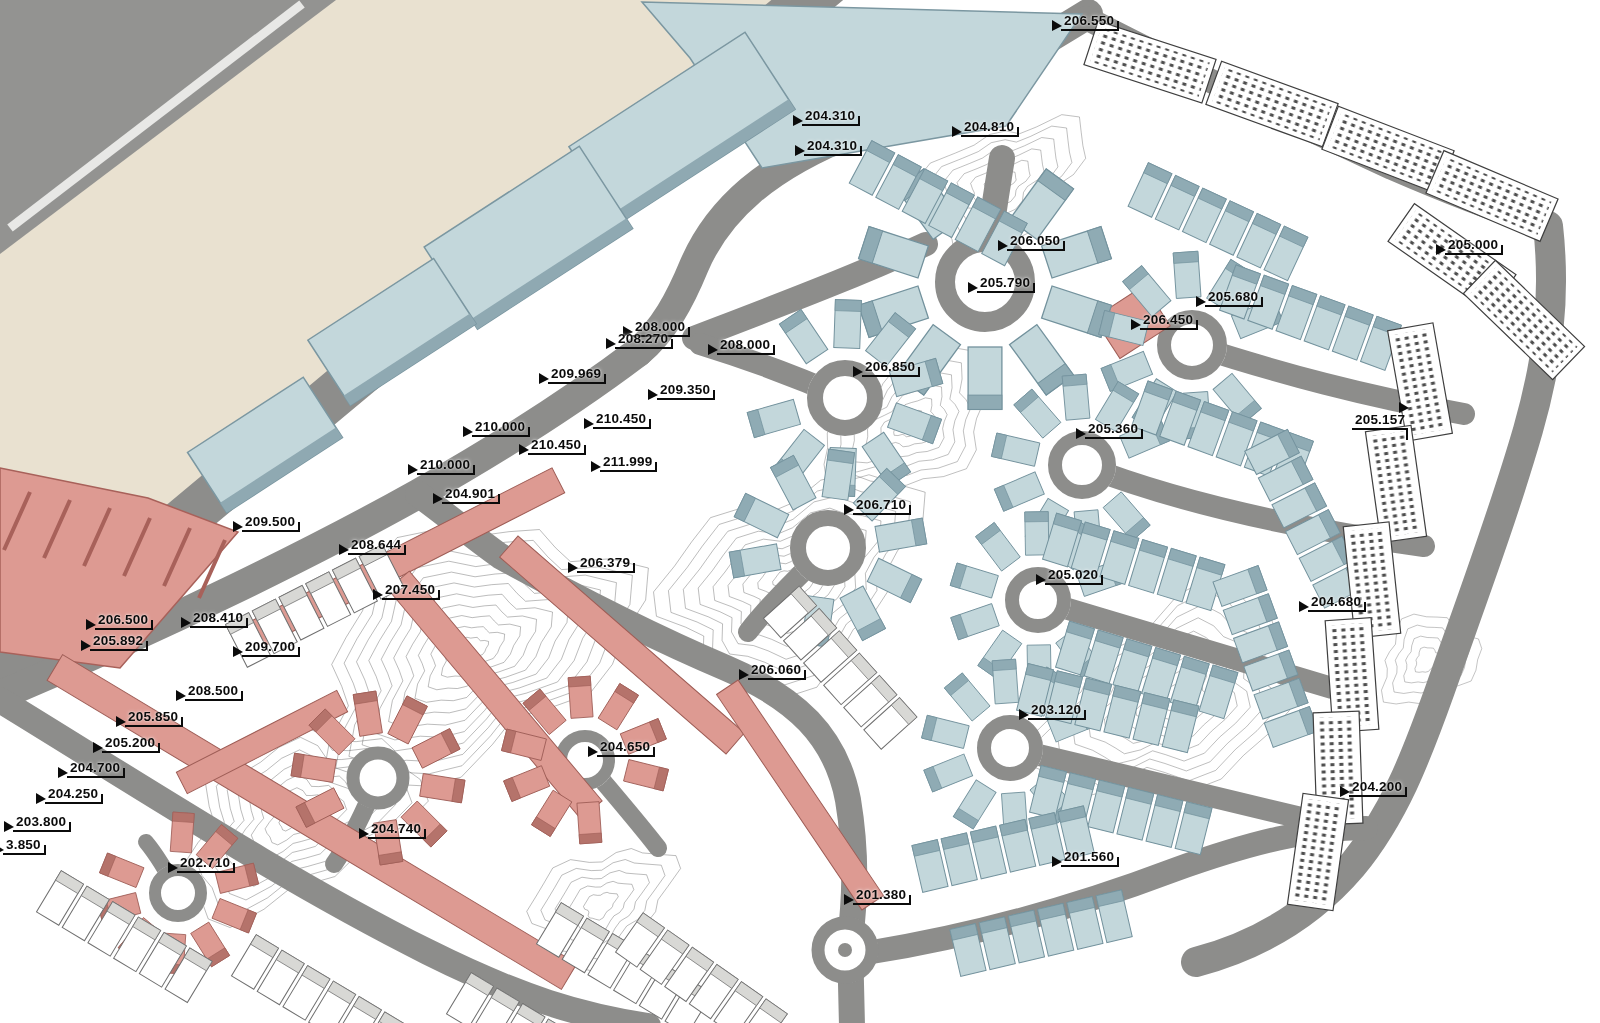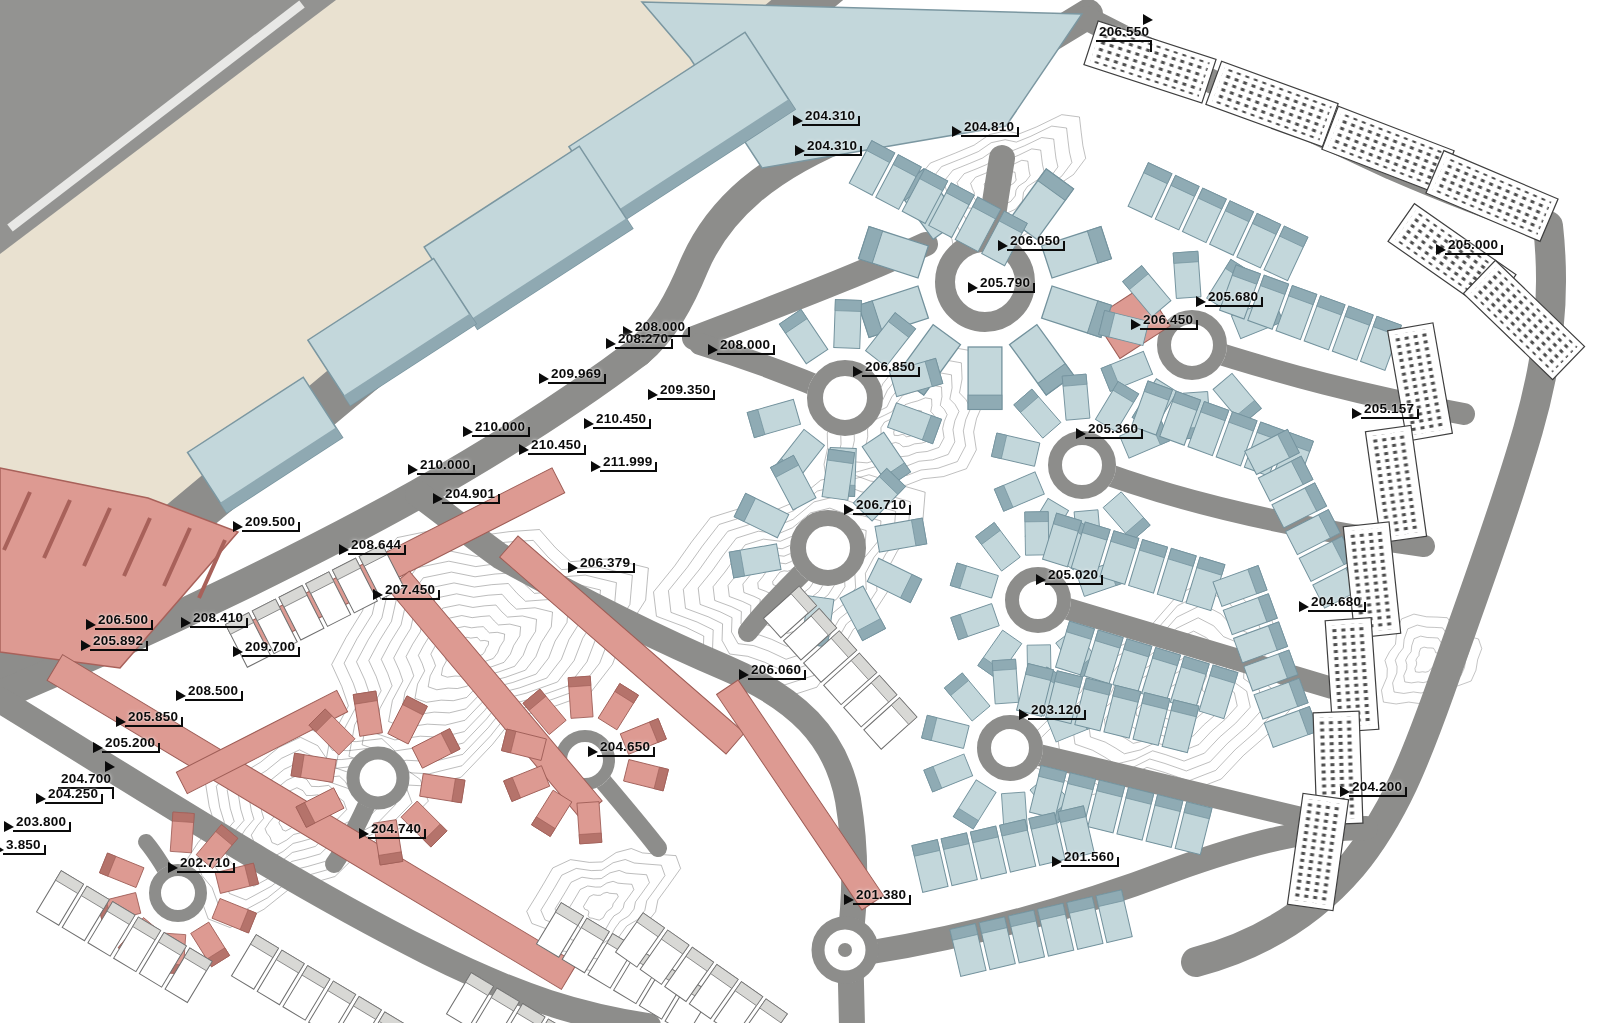--- a/index.html
+++ b/index.html
@@ -324,21 +324,21 @@
       <use href="#aptV" transform="translate(1396,484) rotate(-8)"></use>
       <use href="#aptV" transform="translate(1372,580) rotate(-6)"></use>
       <use href="#aptV" transform="translate(1352,675) rotate(-4)"></use>
       <use href="#aptV" transform="translate(1338,768) rotate(-2)"></use>
       <use href="#aptV" transform="translate(1318,852) rotate(8)"></use>
     </g>
   </g>
 </svg>
 
 <div class="labels">
-      <div class="elev" style="left: 1096px; top: 14px; flex-direction: column;">
+      <div class="elev" style="left: 1052px; top: 14px;">
         <span class="flag"></span>
         <span class="txt">206.550</span>
       </div>
       <div class="elev" style="left: 793px; top: 109px;">
         <span class="flag"></span>
         <span class="txt">204.310</span>
       </div>
       <div class="elev" style="left: 795px; top: 139px;">
         <span class="flag"></span>
         <span class="txt">204.310</span>
@@ -408,21 +408,21 @@
         <span class="txt">205.680</span>
       </div>
       <div class="elev" style="left: 1131px; top: 313px;">
         <span class="flag"></span>
         <span class="txt">206.450</span>
       </div>
       <div class="elev" style="left: 1076px; top: 422px;">
         <span class="flag"></span>
         <span class="txt">205.360</span>
       </div>
-      <div class="elev" style="left: 1352px; top: 402px;">
+      <div class="elev" style="left: 1352px; top: 402px; flex-direction: column;">
         <span class="flag"></span>
         <span class="txt">205.157</span>
       </div>
       <div class="elev" style="left: 1436px; top: 238px;">
         <span class="flag"></span>
         <span class="txt">205.000</span>
       </div>
       <div class="elev" style="left: 233px; top: 515px;">
         <span class="flag"></span>
         <span class="txt">209.500</span>
@@ -468,21 +468,21 @@
         <span class="txt">206.060</span>
       </div>
       <div class="elev" style="left: 116px; top: 710px;">
         <span class="flag"></span>
         <span class="txt">205.850</span>
       </div>
       <div class="elev" style="left: 93px; top: 736px;">
         <span class="flag"></span>
         <span class="txt">205.200</span>
       </div>
-      <div class="elev" style="left: 58px; top: 761px; flex-direction: column;">
+      <div class="elev" style="left: 58px; top: 761px;">
         <span class="flag"></span>
         <span class="txt">204.700</span>
       </div>
       <div class="elev" style="left: 36px; top: 787px;">
         <span class="flag"></span>
         <span class="txt">204.250</span>
       </div>
       <div class="elev" style="left: 4px; top: 815px;">
         <span class="flag"></span>
         <span class="txt">203.800</span>

